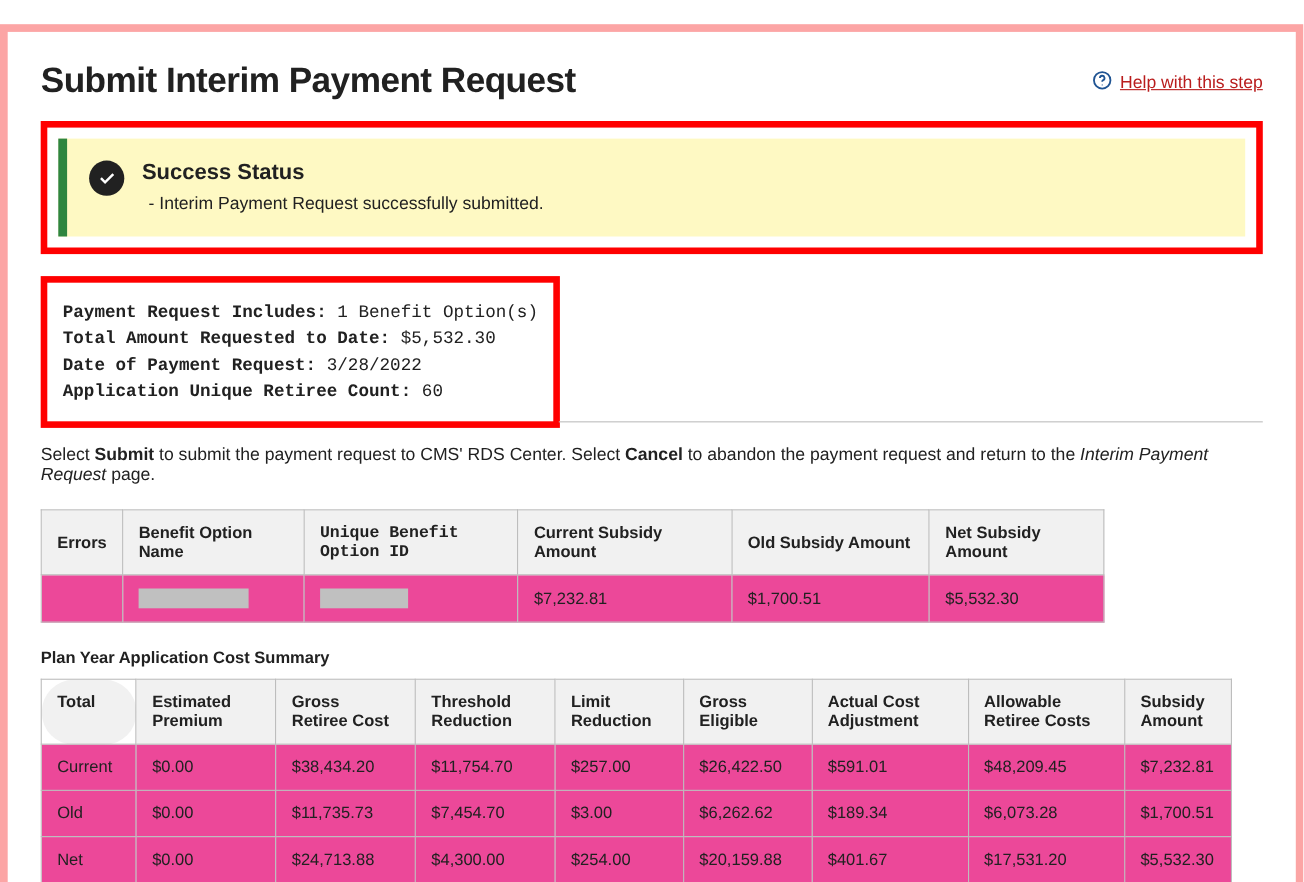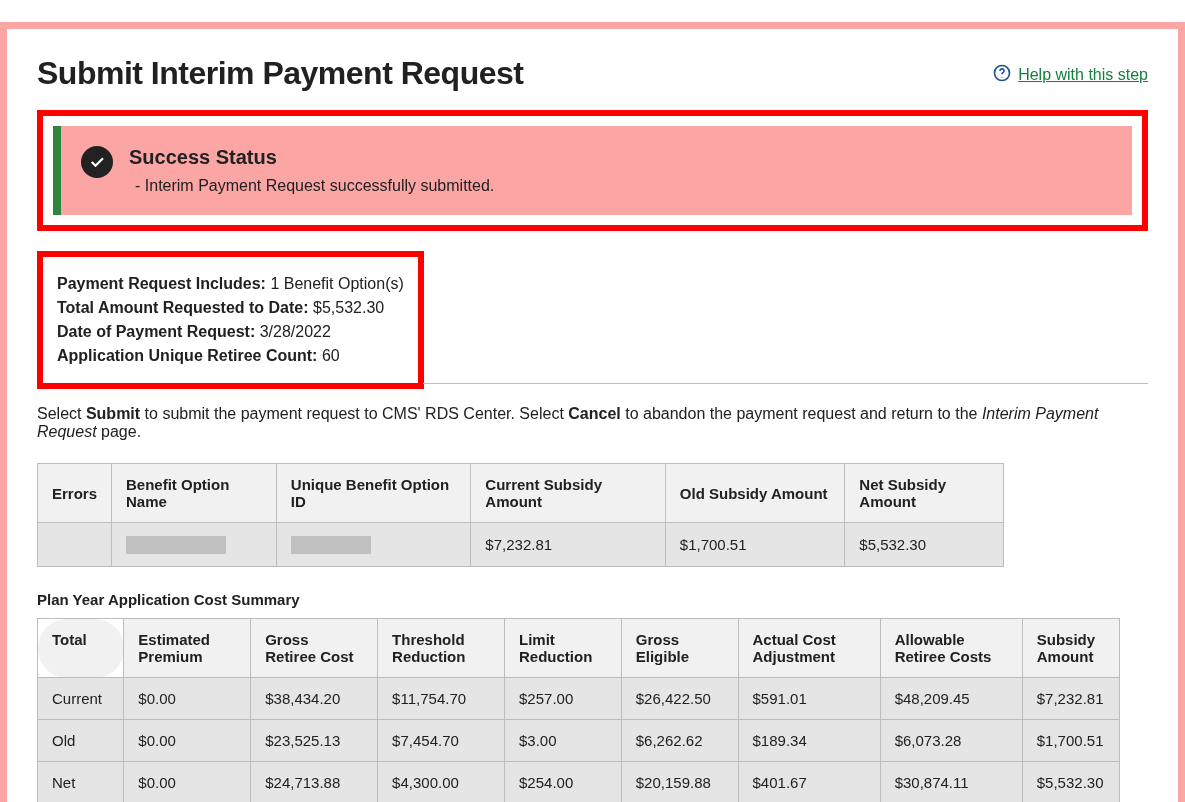--- a/index.html
+++ b/index.html
@@ -25,35 +25,35 @@
   h1.page-title {
     font-size: 32px;
     font-weight: 800;
     margin: 8px 0 18px 0;
     letter-spacing: -0.5px;
   }
   .help-link {
     display: flex;
     align-items: center;
     gap: 6px;
-    color: #15803d;
+    color: #b91c1c;
     text-decoration: underline;
     font-size: 16px;
     margin-top: 16px;
     cursor: pointer;
   }
   .help-link svg { width: 20px; height: 20px; stroke: #205493; fill: none; stroke-width: 2; }
 
   .redbox1 {
     border: 6px solid #ff0000;
     padding: 10px;
     margin-bottom: 20px;
   }
   .success-banner {
-    background: #fca5a5;
+    background: #fef9c3;
     border-left: 8px solid #2e8540;
     padding: 18px 20px 20px 20px;
     display: flex;
     align-items: flex-start;
     gap: 16px;
   }
   .success-check {
     width: 32px; height: 32px;
     border-radius: 50%;
     background: #212121;
@@ -81,20 +81,21 @@
     align-items: flex-start;
   }
   .redbox2 {
     border: 6px solid #ff0000;
     padding: 12px 14px;
     display: inline-block;
   }
   .summary-line {
     font-size: 16px;
     margin: 6px 0;
+    font-family: Liberation Mono, monospace;
   }
   .summary-line .lbl { font-weight: 700; }
   .divider-right {
     flex: 1;
     border-top: 1px solid #bdbdbd;
     margin-top: 132px;
     margin-left: -1px;
   }
 
   .instruction {
@@ -117,34 +118,34 @@
   table.data th {
     background: #f1f1f1;
     font-weight: 700;
     text-align: left;
     padding: 12px 14px;
     border: 1px solid #bdbdbd;
   }
   table.data td {
     padding: 12px 14px;
     border: 1px solid #bdbdbd;
-    background: #e5e5e5;
+    background: #ec4899;
   }
   .redact {
     display: inline-block;
     background: #c0c0c0;
     height: 18px;
     width: 100px;
     vertical-align: middle;
   }
 
   .benefit-table { width: 967px; margin-bottom: 24px; }
   .benefit-table th:nth-child(1){ width: 59px; }
   .benefit-table th:nth-child(2){ width: 165px; }
-  .benefit-table th:nth-child(3){ width: 195px; }
+  .benefit-table th:nth-child(3){ width: 195px; font-family: Liberation Mono, monospace; }
   .benefit-table th:nth-child(4){ width: 195px; }
   .benefit-table th:nth-child(5){ width: 180px; }
   .benefit-table th:nth-child(6){ width: 159px; }
 
   .cost-table { width: 1083px; }
   .cost-table th { vertical-align: top; padding: 12px 12px 20px 12px; }
   .cost-table th:nth-child(1){ width: 85px; border-radius: 29px; }
   .cost-table th:nth-child(2){ width: 125px; }
   .cost-table th:nth-child(3){ width: 125px; }
   .cost-table th:nth-child(4){ width: 125px; }
@@ -259,35 +260,35 @@
           <td>$11,754.70</td>
           <td>$257.00</td>
           <td>$26,422.50</td>
           <td>$591.01</td>
           <td>$48,209.45</td>
           <td>$7,232.81</td>
         </tr>
         <tr>
           <td>Old</td>
           <td>$0.00</td>
-          <td>$23,525.13</td>
+          <td>$11,735.73</td>
           <td>$7,454.70</td>
           <td>$3.00</td>
           <td>$6,262.62</td>
           <td>$189.34</td>
           <td>$6,073.28</td>
           <td>$1,700.51</td>
         </tr>
         <tr>
           <td>Net</td>
           <td>$0.00</td>
           <td>$24,713.88</td>
           <td>$4,300.00</td>
           <td>$254.00</td>
           <td>$20,159.88</td>
           <td>$401.67</td>
-          <td>$30,874.11</td>
+          <td>$17,531.20</td>
           <td>$5,532.30</td>
         </tr>
       </tbody>
   </table>
 
 </div>
 
 </body></html>

